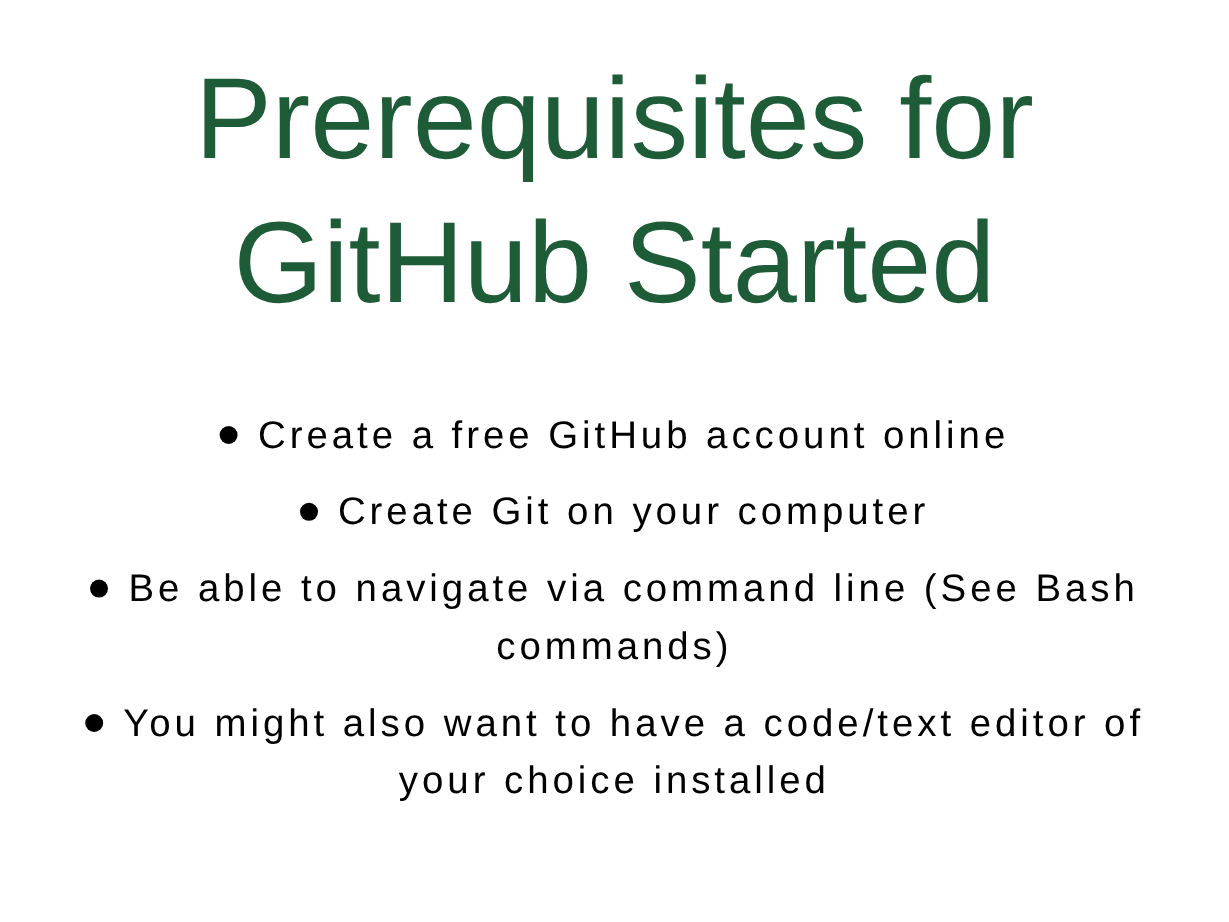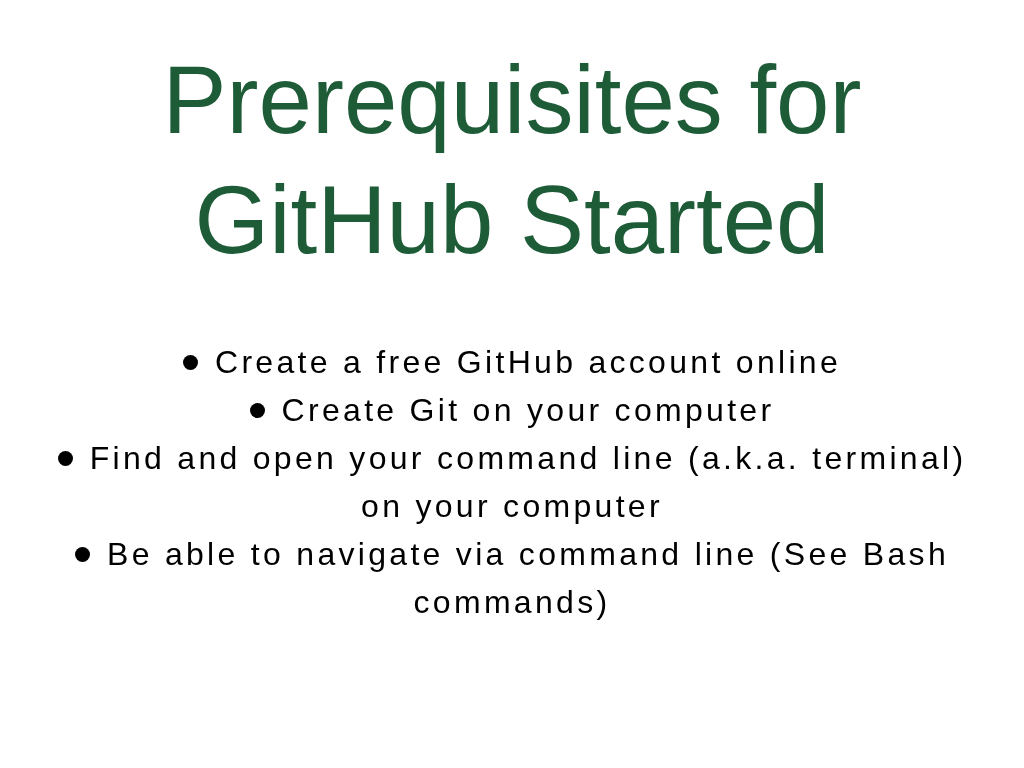--- a/index.html
+++ b/index.html
@@ -32,21 +32,21 @@
   .bullet-list {
     width: 930px;
     margin: 58px auto 0 auto;
     text-align: center;
     color: var(--text-color, #000000);
     font-size: 32px;
     line-height: 48px;
     letter-spacing: 3.3px;
   }
   .bullet-item {
-    margin: 0;
+    margin: 16px;
     padding: 0;
   }
   .bullet-dot {
     display: inline-block;
     width: 15px;
     height: 15px;
     border-radius: 50%;
     background: var(--text-color, #000000);
     vertical-align: 3px;
     margin-right: 17px;
@@ -63,20 +63,20 @@
   </h1>
 
   <div class="bullet-list">
     <div class="bullet-item">
       <span class="bullet-dot"></span><span class="bullet-text">Create a free GitHub account online</span>
     </div>
     <div class="bullet-item">
       <span class="bullet-dot"></span><span class="bullet-text">Create Git on your computer</span>
     </div>
     <div class="bullet-item">
-      <span class="bullet-dot"></span><span class="bullet-text">Find and open your command line (a.k.a. terminal) on your computer</span>
+      <span class="bullet-dot"></span><span class="bullet-text">Be able to navigate via command line (See Bash commands)</span>
     </div>
     <div class="bullet-item">
-      <span class="bullet-dot"></span><span class="bullet-text">Be able to navigate via command line (See Bash commands)</span>
+      <span class="bullet-dot"></span><span class="bullet-text">You might also want to have a code/text editor of your choice installed</span>
     </div>
   </div>
 
 </div>
 
 </body></html>

